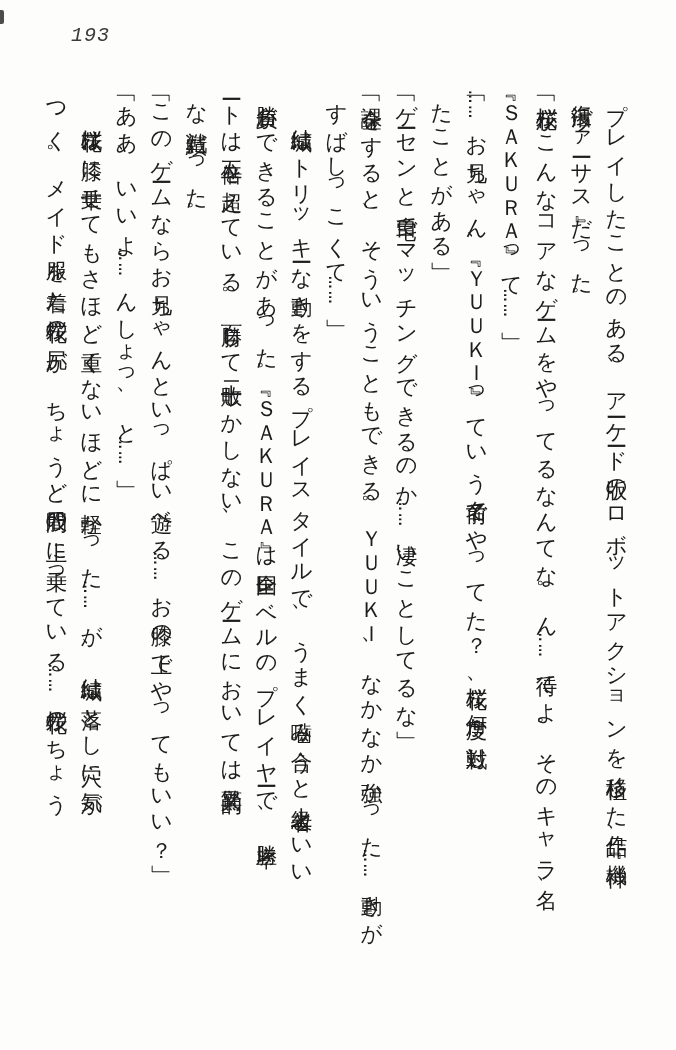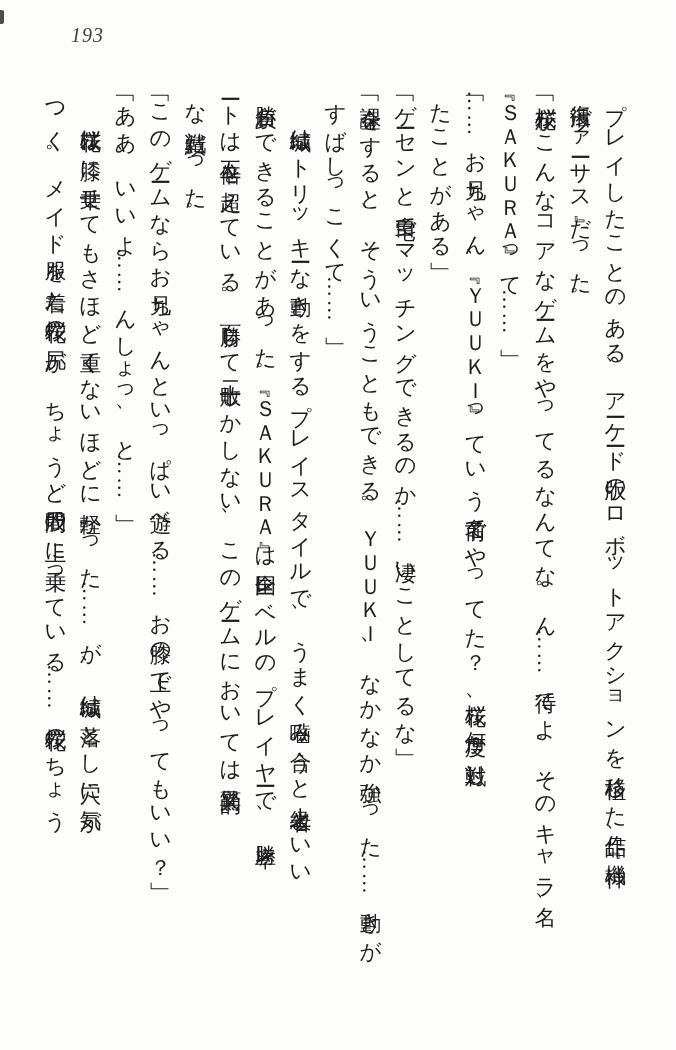--- a/index.html
+++ b/index.html
@@ -6,21 +6,21 @@
     margin: 0;
     padding: 0;
     background: #ffffff;
   }
   .page {
     position: relative;
     width: 673px;
     height: 1050px;
     background: #fdfdfc;
     overflow: hidden;
-    font-family: Liberation Serif, serif;
+    font-family: Liberation Mono, monospace;
   }
   .page-number {
     position: absolute;
     left: 71px;
     top: 24px;
     font-size: 20px;
     font-style: italic;
     color: #3b3b3b;
     letter-spacing: 1px;
   }

